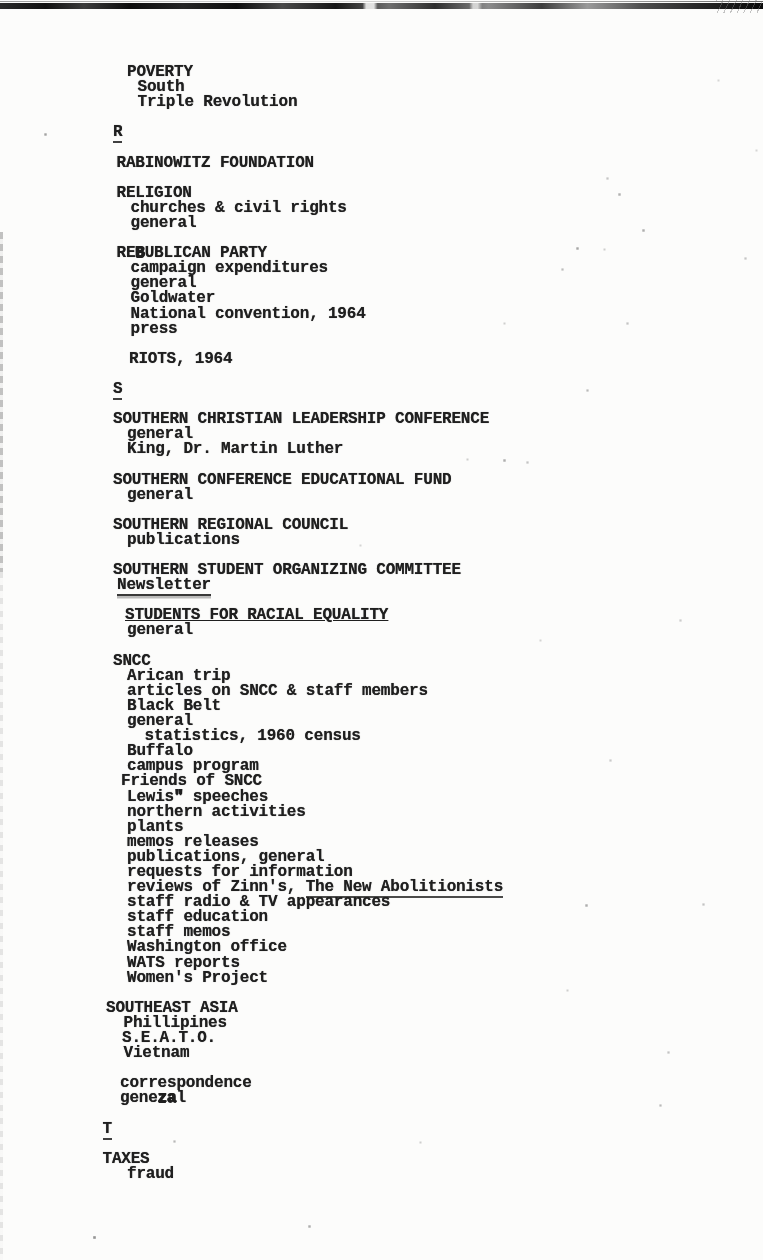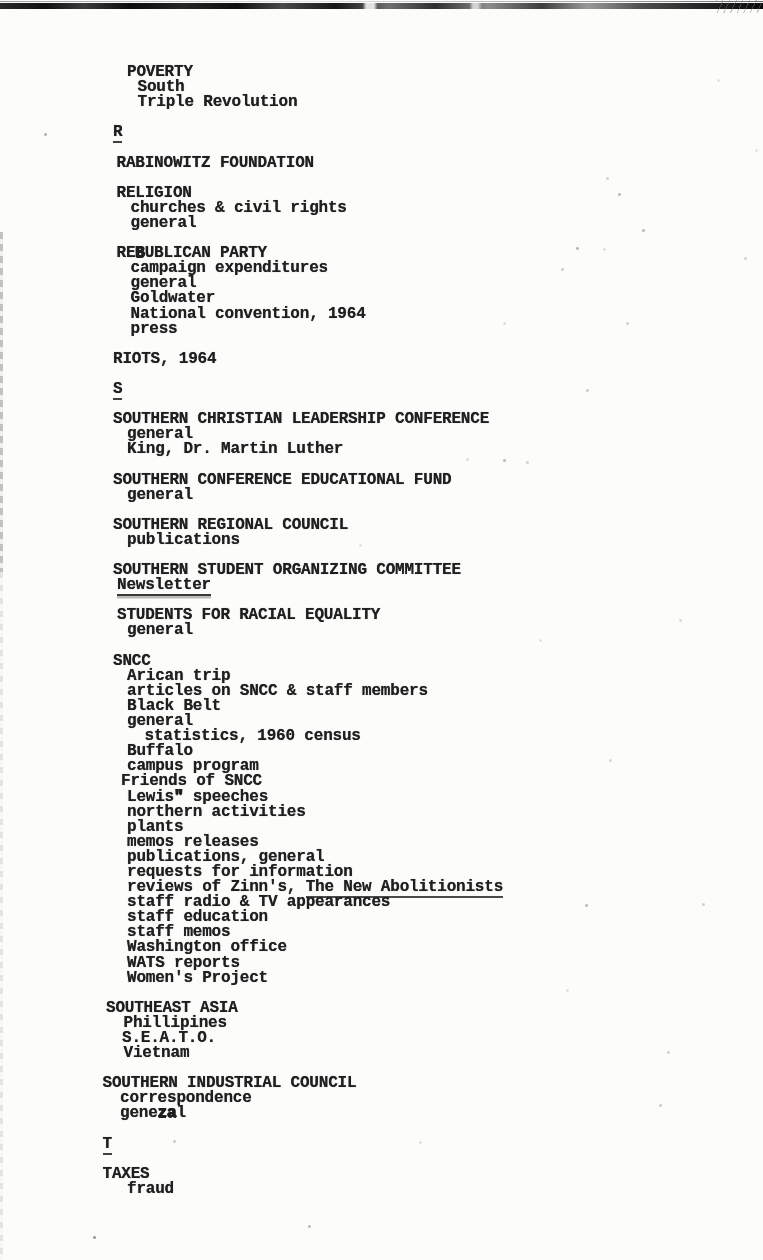--- a/index.html
+++ b/index.html
@@ -122,38 +122,38 @@
       <div class="ln" style="margin-left: 17.5px;"><span>churches &amp; civil rights</span></div>
       <div class="ln" style="margin-left: 17.5px;"><span>general</span></div>
       <div class="gap"></div>
       <div class="ln" style="margin-left: 3.5px;"><span>RE</span><span class="ov">B</span><span>UBLICAN PARTY</span></div>
       <div class="ln" style="margin-left: 17.5px;"><span>campaign expenditures</span></div>
       <div class="ln" style="margin-left: 17.5px;"><span>general</span></div>
       <div class="ln" style="margin-left: 17.5px;"><span>Goldwater</span></div>
       <div class="ln" style="margin-left: 17.5px;"><span>National convention, 1964</span></div>
       <div class="ln" style="margin-left: 17.5px;"><span>press</span></div>
       <div class="gap"></div>
-      <div class="ln" style="margin-left: 0px;"><span>RIOTS, 1964</span></div>
+      <div class="ln" style="margin-left: 16px;"><span>RIOTS, 1964</span></div>
       <div class="gap"></div>
       <div class="ln" style="margin-left: 0px;"><span class="u">S</span></div>
       <div class="gap"></div>
       <div class="ln" style="margin-left: 0px;"><span>SOUTHERN CHRISTIAN LEADERSHIP CONFERENCE</span></div>
       <div class="ln" style="margin-left: 14px;"><span>general</span></div>
       <div class="ln" style="margin-left: 14px;"><span>King, Dr. Martin Luther</span></div>
       <div class="gap"></div>
       <div class="ln" style="margin-left: 0px;"><span>SOUTHERN CONFERENCE EDUCATIONAL FUND</span></div>
       <div class="ln" style="margin-left: 14px;"><span>general</span></div>
       <div class="gap"></div>
       <div class="ln" style="margin-left: 0px;"><span>SOUTHERN REGIONAL COUNCIL</span></div>
       <div class="ln" style="margin-left: 14px;"><span>publications</span></div>
       <div class="gap"></div>
       <div class="ln" style="margin-left: 0px;"><span>SOUTHERN STUDENT ORGANIZING COMMITTEE</span></div>
       <div class="ln" style="margin-left: 4px;"><span class="u2">Newsletter</span></div>
       <div class="gap"></div>
-      <div class="ln" style="margin-left: 4px;"><span>STUDENTS FOR RACIAL EQUALITY</span></div>
+      <div class="ln" style="margin-left: 12px; text-decoration: underline;"><span>STUDENTS FOR RACIAL EQUALITY</span></div>
       <div class="ln" style="margin-left: 14px;"><span>general</span></div>
       <div class="gap"></div>
       <div class="ln" style="margin-left: 0px;"><span>SNCC</span></div>
       <div class="ln" style="margin-left: 14px;"><span>Arican trip</span></div>
       <div class="ln" style="margin-left: 14px;"><span>articles on SNCC &amp; staff members</span></div>
       <div class="ln" style="margin-left: 14px;"><span>Black Belt</span></div>
       <div class="ln" style="margin-left: 14px;"><span>general</span></div>
       <div class="ln" style="margin-left: 31.5px;"><span>statistics, 1960 census</span></div>
       <div class="ln" style="margin-left: 14px;"><span>Buffalo</span></div>
       <div class="ln" style="margin-left: 14px;"><span>campus program</span></div>
@@ -170,21 +170,20 @@
       <div class="ln" style="margin-left: 14px;"><span>staff memos</span></div>
       <div class="ln" style="margin-left: 14px;"><span>Washington office</span></div>
       <div class="ln" style="margin-left: 14px;"><span>WATS reports</span></div>
       <div class="ln" style="margin-left: 14px;"><span>Women's Project</span></div>
       <div class="gap"></div>
       <div class="ln" style="margin-left: -7px;"><span>SOUTHEAST ASIA</span></div>
       <div class="ln" style="margin-left: 10.5px;"><span>Phillipines</span></div>
       <div class="ln" style="margin-left: 9px;"><span>S.E.A.T.O.</span></div>
       <div class="ln" style="margin-left: 10.5px;"><span>Vietnam</span></div>
       <div class="gap"></div>
-      <div class="ln" style="margin-left: -10.5px;"><span>SOUTHERN INDUSTRIAL COUNCIL</span></div>
       <div class="ln" style="margin-left: 7px;"><span>correspondence</span></div>
       <div class="ln" style="margin-left: 7px;"><span>gene</span><span class="ov">za</span><span>l</span></div>
       <div class="gap"></div>
       <div class="ln" style="margin-left: -10.5px;"><span class="u">T</span></div>
       <div class="gap"></div>
       <div class="ln" style="margin-left: -10.5px;"><span>TAXES</span></div>
       <div class="ln" style="margin-left: 14px;"><span>fraud</span></div>
     </div>
 </div>
 

